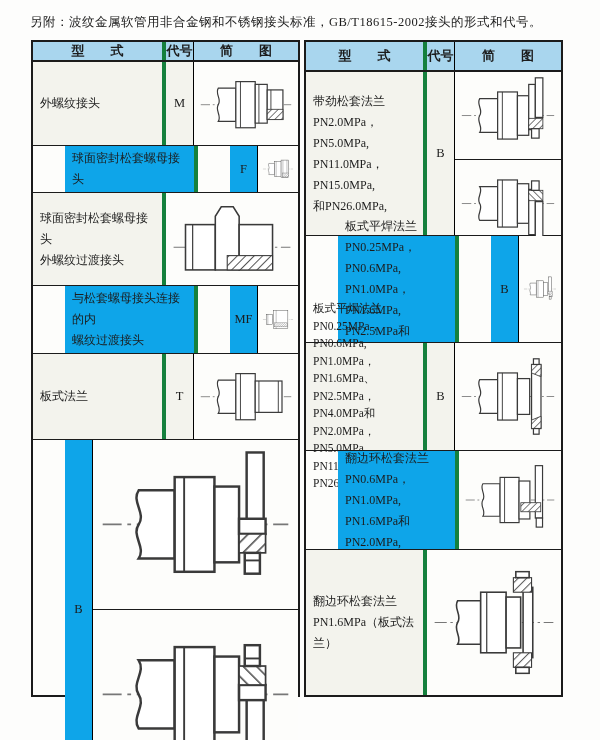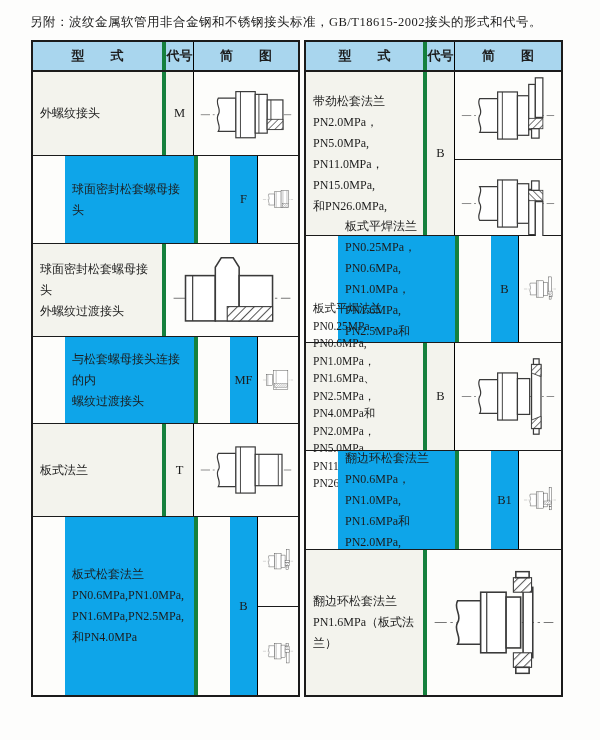--- a/index.html
+++ b/index.html
@@ -232,26 +232,20 @@
         <div class="cell c-diag">
             <div class="pane">
               <svg viewBox="0 0 104 86">
                 <use href="#d-t"></use>
               </svg>
             </div>
           </div>
       </div>
 
       <div class="row hl">
-        <div class="cell c-type">
-            <span class="tt">板式松套法兰
-PN0.6MPa,PN1.0MPa,
-PN1.6MPa,PN2.5MPa,
-和PN4.0MPa</span>
-          </div>
         <div class="cell c-code">B</div>
         <div class="cell c-diag">
           <div class="pane split-top">
               <svg viewBox="0 0 104 86">
                 <use href="#d-plate-loose"></use>
               </svg>
             </div>
           <div class="pane">
               <svg viewBox="0 0 104 86">
                 <g transform="translate(0,86) scale(1,-1)">
@@ -329,21 +323,20 @@
             </div>
           </div>
       </div>
 
       <div class="row hl" style="height:99px">
         <div class="cell c-type">
             <span class="tt">翻边环松套法兰
 PN0.6MPa，PN1.0MPa,
 PN1.6MPa和PN2.0MPa,</span>
           </div>
-        <div class="cell c-code">B1</div>
         <div class="cell c-diag">
             <div class="pane">
               <svg viewBox="0 0 104 86">
                 <use href="#d-b1"></use>
               </svg>
             </div>
           </div>
       </div>
 
       <div class="row">

